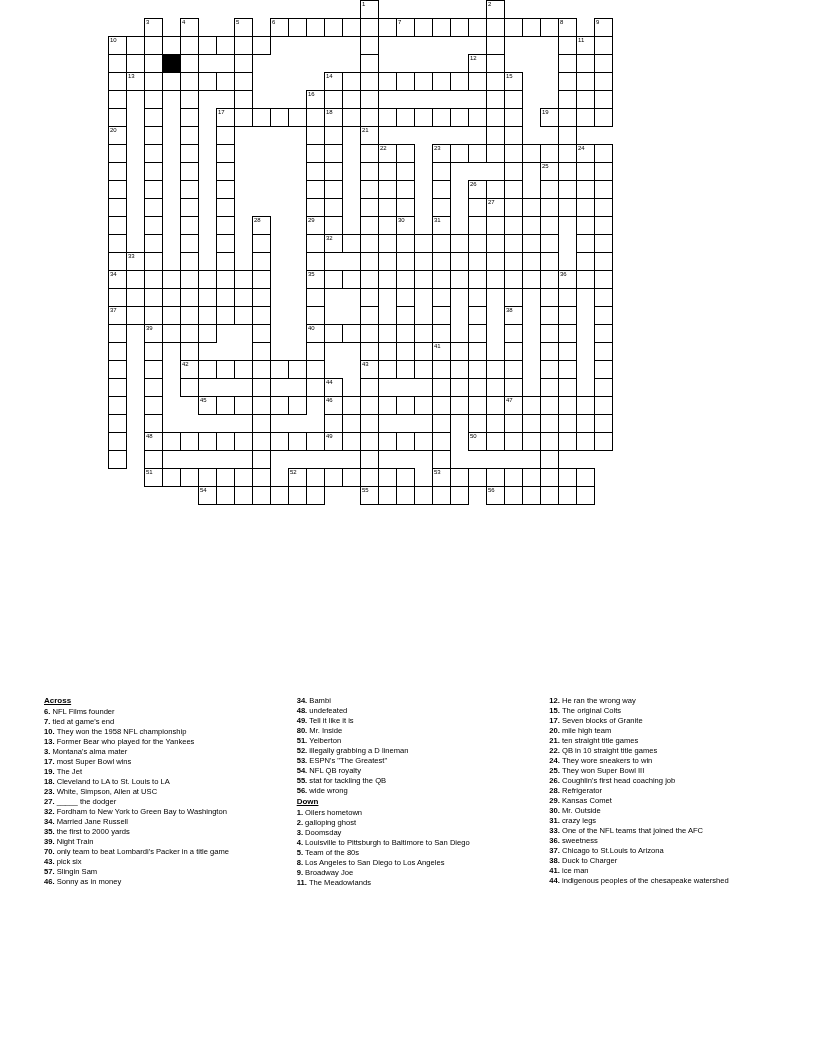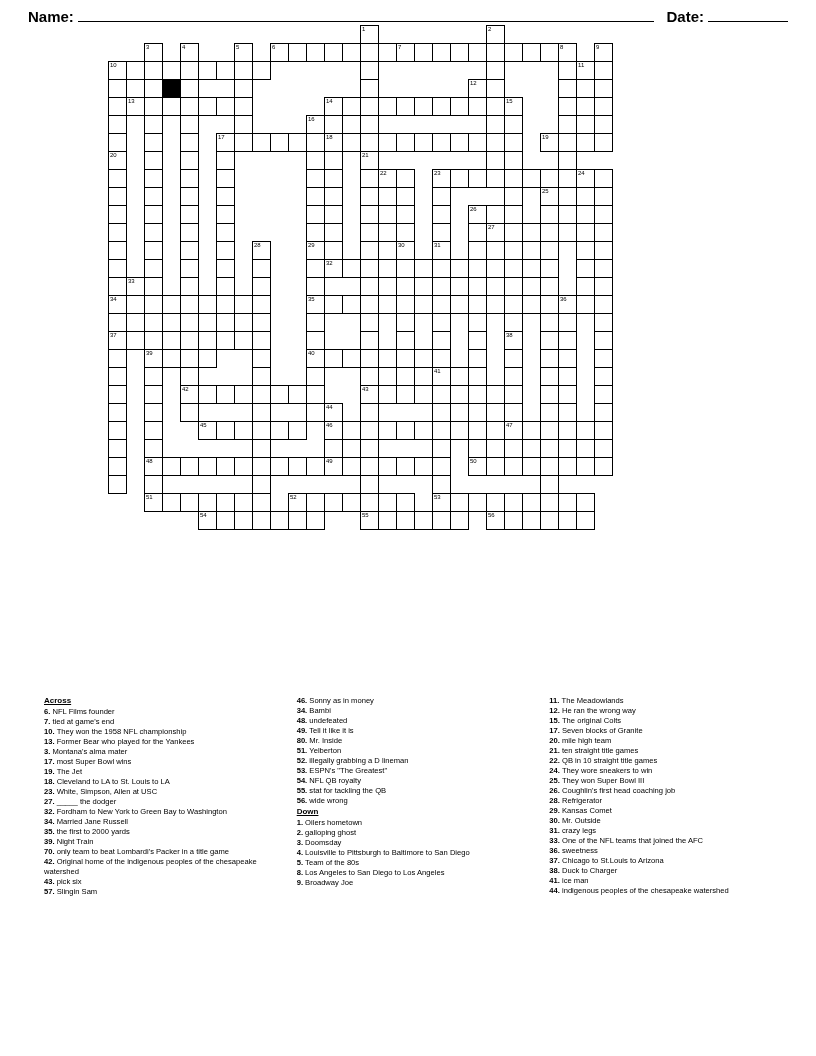--- a/index.html
+++ b/index.html
@@ -100,26 +100,20 @@
     padding: 0;
   }
   .clue b { font-weight: bold; }
   .down-head { margin-top: 1px; }
 </style>
 </head>
 <body>
 
 <div class="page">
 
-  <div class="header">
-    <span class="name-label">Name:</span>
-    <span class="name-rule"></span>
-    <span class="date-label">Date:</span>
-    <span class="date-rule"></span>
-  </div>
 
 
   <div class="grid-wrap" id="grid">
       <div class="cell" style="left: 252px; top: 0px;">
         <span class="num">1</span>
       </div>
       <div class="cell" style="left: 378px; top: 0px;">
         <span class="num">2</span>
       </div>
       <div class="cell" style="left: 36px; top: 18px;">
@@ -714,21 +708,20 @@
         <div class="clue"><b>17. </b><span>most Super Bowl wins</span></div>
         <div class="clue"><b>19. </b><span>The Jet</span></div>
         <div class="clue"><b>18. </b><span>Cleveland to LA to St. Louis to LA</span></div>
         <div class="clue"><b>23. </b><span>White, Simpson, Allen at USC</span></div>
         <div class="clue"><b>27. </b><span>_____ the dodger</span></div>
         <div class="clue"><b>32. </b><span>Fordham to New York to Green Bay to Washington</span></div>
         <div class="clue"><b>34. </b><span>Married Jane Russell</span></div>
         <div class="clue"><b>35. </b><span>the first to 2000 yards</span></div>
         <div class="clue"><b>39. </b><span>Night Train</span></div>
         <div class="clue"><b>70. </b><span>only team to beat Lombardi's Packer in a title game</span></div>
-        <div class="clue"><b>42. </b><span>Original home of the indigenous peoples of the chesapeake watershed</span></div>
         <div class="clue"><b>43. </b><span>pick six</span></div>
         <div class="clue"><b>57. </b><span>Slingin Sam</span></div>
         <div class="clue"><b>46. </b><span>Sonny as in money</span></div>
         <div class="clue"><b>34. </b><span>Bambi</span></div>
         <div class="clue"><b>48. </b><span>undefeated</span></div>
         <div class="clue"><b>49. </b><span>Tell it like it is</span></div>
         <div class="clue"><b>80. </b><span>Mr. Inside</span></div>
         <div class="clue"><b>51. </b><span>Yelberton</span></div>
         <div class="clue"><b>52. </b><span>illegally grabbing a D lineman</span></div>
         <div class="clue"><b>53. </b><span>ESPN's "The Greatest"</span></div>

